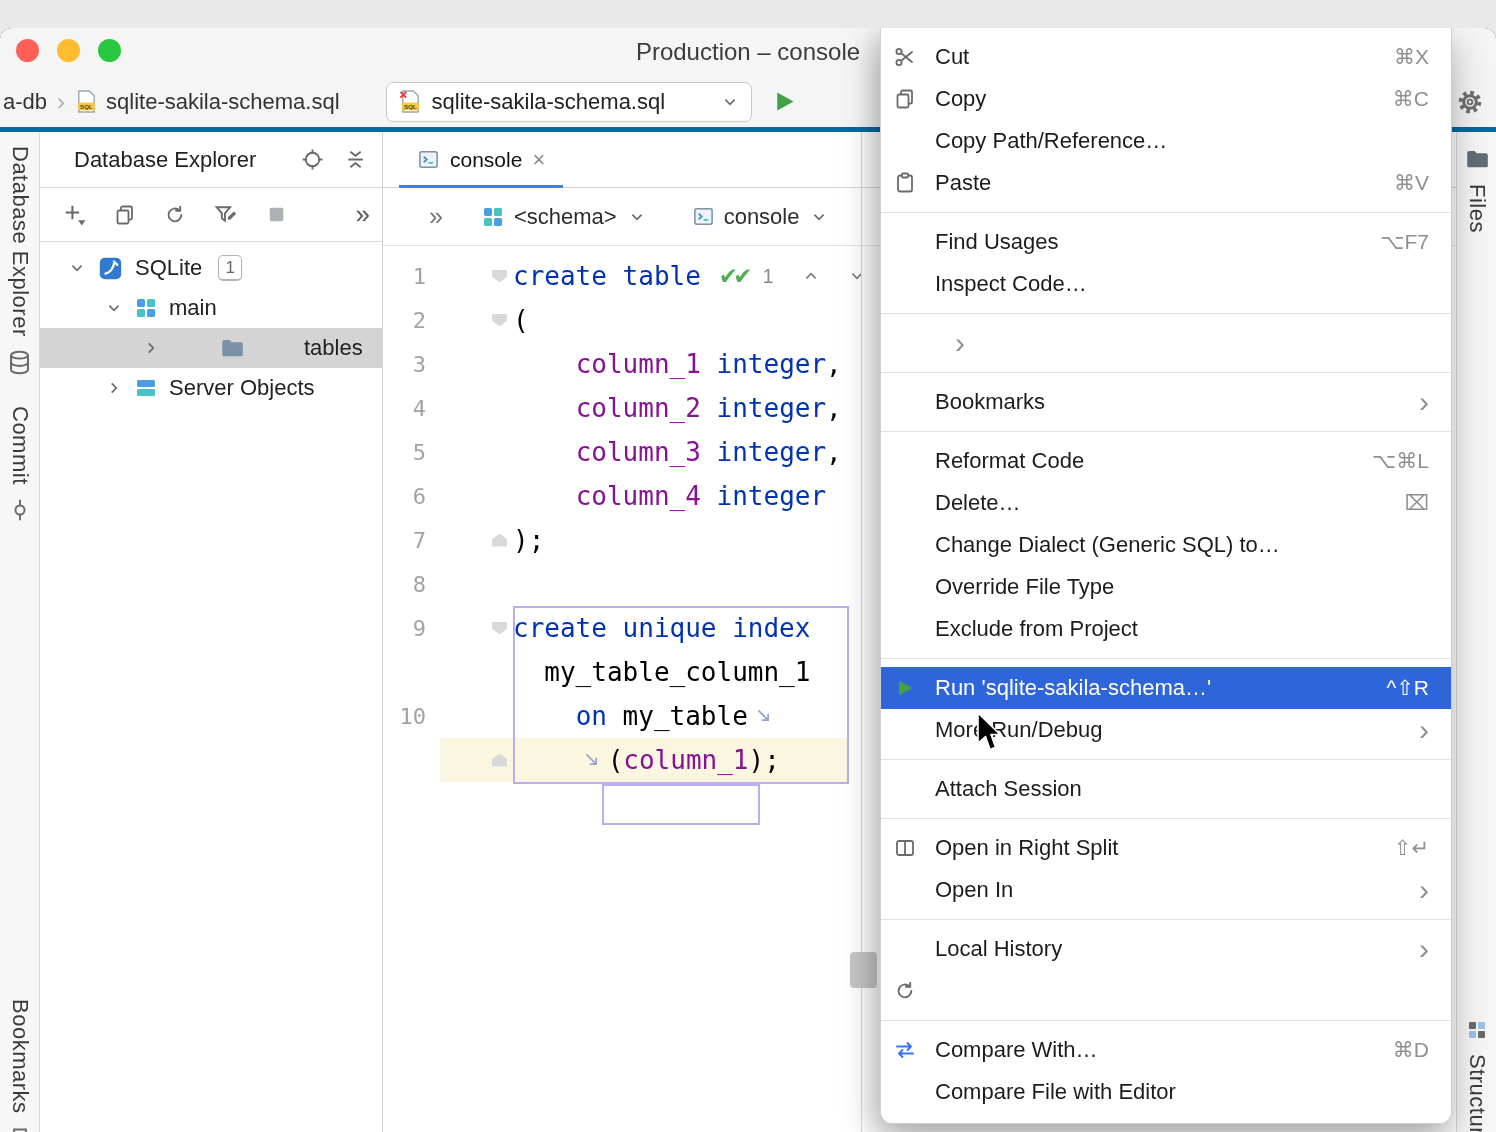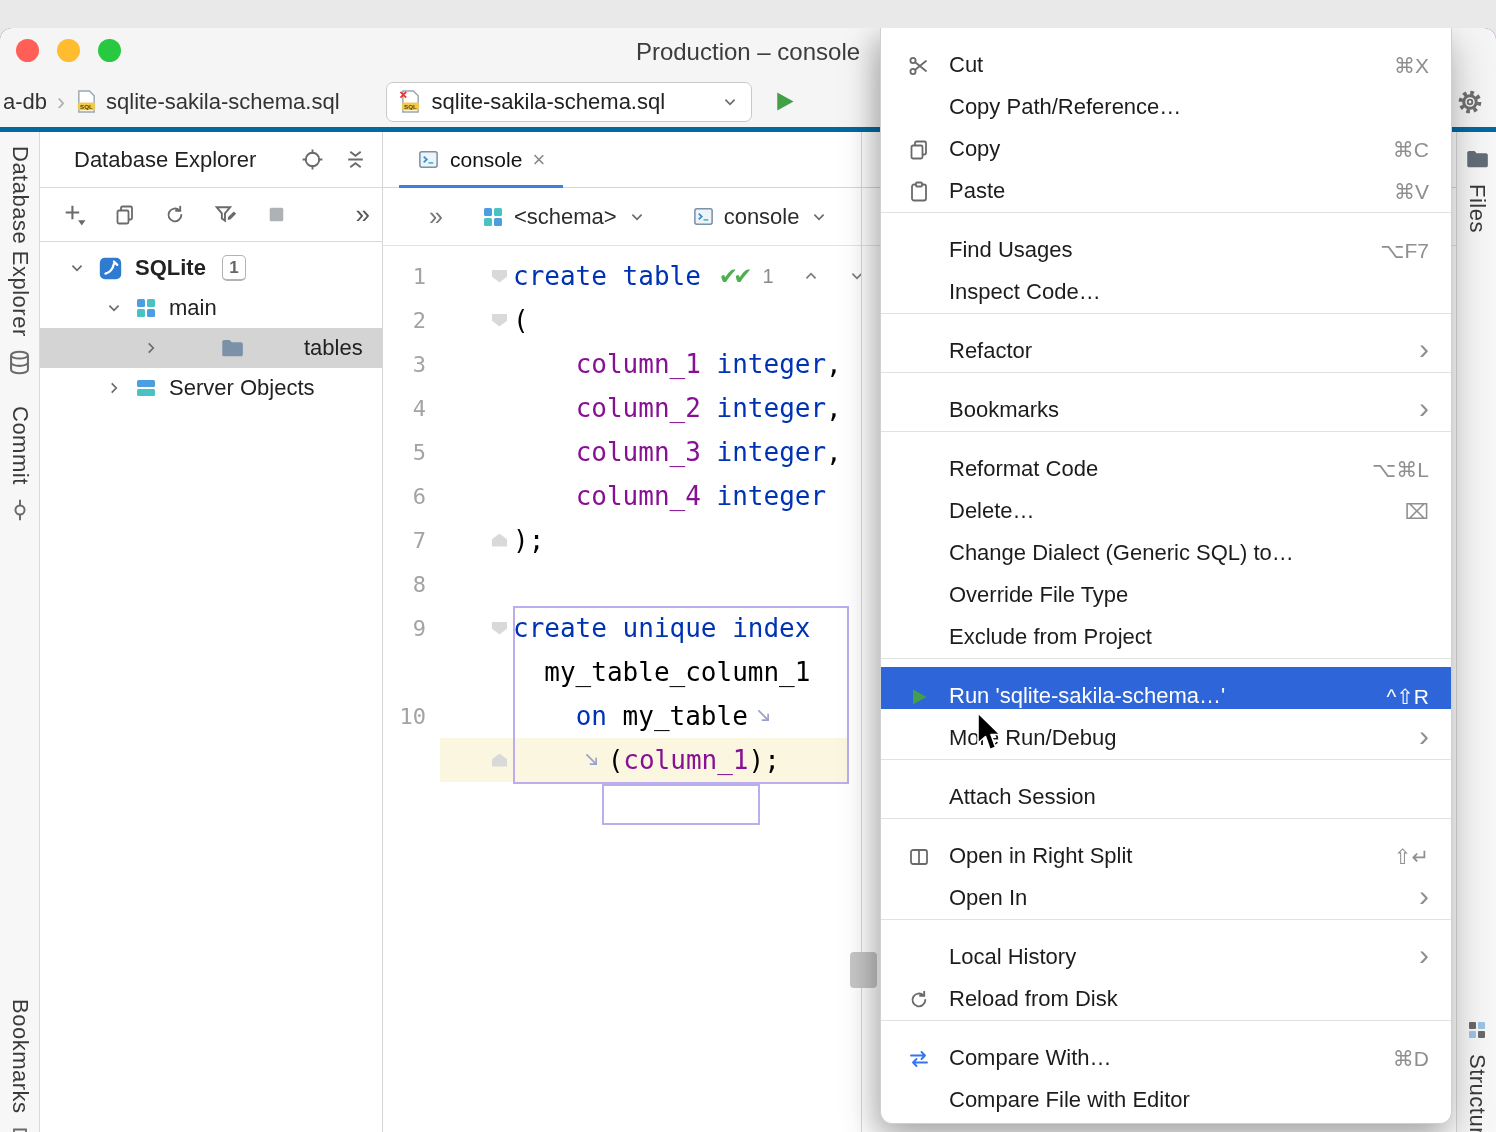--- a/index.html
+++ b/index.html
@@ -76,21 +76,21 @@
   .acount { color:#8a8a8a; font-size:20px; font-family:"Liberation Sans",sans-serif; }
   .wrapic { margin:0 5px; display:inline-flex; }
   .stmt-box { position:absolute; border:2px solid #bcadee; pointer-events:none; }
   .box1 { left:130px; top:352px; width:336px; height:178px; }
   .box2 { left:219px; top:530px; width:158px; height:41px; }
   .ed-divider { position:absolute; left:478px; top:0; bottom:0; width:1px; background:#d9d9d9; }
   .vscroll { position:absolute; left:467px; top:820px; width:27px; height:36px; background:#c6c6c6; border-radius:4px; }
 
   
   .menu { position:absolute; left:880px; top:0; width:572px; background:#fff; border:1px solid #cfcfcf; border-top:none; border-radius:0 0 12px 12px; box-shadow:0 16px 40px rgba(0,0,0,.28), -8px 8px 22px rgba(0,0,0,.12); padding:8px 0 10px; z-index:50; }
-  .menu-item { height:42px; display:flex; align-items:flex-end; padding:0 22px 0 26px; font-size:22px; color:#1c1c1c; cursor:pointer; }
+  .menu-item { height:42px; display:flex; align-items:center; padding:0 22px 0 12px; font-size:22px; color:#1c1c1c; cursor:pointer; }
   .mi-icon { width:42px; flex:none; display:inline-flex; align-items:center; }
   .mi-label { flex:1; white-space:nowrap; }
   .mi-shortcut { color:#8f8f8f; font-size:21px; margin-left:20px; }
   .mi-sub { color:#8f8f8f; font-size:30px; line-height:1; margin-left:20px; }
   .menu-item.selected { background:#2e65d9; }
   .menu-item.selected .mi-label, .menu-item.selected .mi-shortcut, .menu-item.selected .mi-sub { color:#fff; }
   .menu-sep { height:1px; background:#e1e1e1; margin:8px 0; }
 
   .cursor { position:absolute; left:976px; top:684px; z-index:60; pointer-events:none; }
 </style>
@@ -263,21 +263,21 @@
           </svg>
         </span>
         <span class="ic">
           <svg viewBox="0 0 24 24" width="25" height="25">
             <rect x="5.5" y="5.5" width="13" height="13" rx="1.5" fill="#aeb2b6"></rect>
           </svg>
         </span>
         <span class="exp-overflow">»</span>
     </div>
     <div class="tree">
-        <div class="trow" style="padding-left: 25px; font-weight: bold;">
+        <div class="trow" style="padding-left: 25px;">
           <span class="chev">
             <span class="ic">
               <svg viewBox="0 0 24 24" width="22" height="22">
                 <path d="M7 9.5l5 5 5-5" fill="none" stroke="#6a6a6a" stroke-width="1.8"></path>
               </svg>
             </span>
           </span>
           <span class="ticon">
             <span class="ic">
               <svg viewBox="0 0 24 24" width="27" height="27">
@@ -560,38 +560,38 @@
                 <circle cx="6" cy="17.5" r="2.6"></circle>
                 <path d="M8.2 8.2 L19 17 M8.2 15.8 L19 7"></path>
               </g>
             </svg>
           </span>
         </span>
         <span class="mi-label">Cut</span>
         <span class="mi-shortcut">⌘X</span>
       </div>
       <div class="menu-item">
-        <span class="mi-icon"></span>
-        <span class="mi-label">Copy Path/Reference…</span>
-      </div>
-      <div class="menu-item">
         <span class="mi-icon">
           <span class="ic">
             <svg viewBox="0 0 24 24" width="24" height="24">
               <g fill="none" stroke="#6a6a6a" stroke-width="1.8">
                 <rect x="8" y="3.5" width="11" height="13" rx="1.5"></rect>
                 <rect x="4.5" y="7.5" width="11" height="13" rx="1.5" fill="#fff"></rect>
               </g>
             </svg>
           </span>
         </span>
         <span class="mi-label">Copy</span>
         <span class="mi-shortcut">⌘C</span>
       </div>
       <div class="menu-item">
+        <span class="mi-icon"></span>
+        <span class="mi-label">Copy Path/Reference…</span>
+      </div>
+      <div class="menu-item">
         <span class="mi-icon">
           <span class="ic">
             <svg viewBox="0 0 24 24" width="24" height="24">
               <g fill="none" stroke="#6a6a6a" stroke-width="1.8">
                 <rect x="5" y="4.5" width="14" height="16" rx="2"></rect>
                 <rect x="9" y="2.5" width="6" height="4" rx="1" fill="#fff"></rect>
               </g>
             </svg>
           </span>
         </span>
@@ -604,21 +604,20 @@
         <span class="mi-label">Find Usages</span>
         <span class="mi-shortcut">⌥F7</span>
       </div>
       <div class="menu-item">
         <span class="mi-icon"></span>
         <span class="mi-label">Inspect Code…</span>
       </div>
       <div class="menu-sep"></div>
       <div class="menu-item">
         <span class="mi-icon"></span>
-        <span class="mi-label">Refactor</span>
         <span class="mi-sub">›</span>
       </div>
       <div class="menu-sep"></div>
       <div class="menu-item">
         <span class="mi-icon"></span>
         <span class="mi-label">Bookmarks</span>
         <span class="mi-sub">›</span>
       </div>
       <div class="menu-sep"></div>
       <div class="menu-item">
@@ -695,21 +694,20 @@
         <span class="mi-icon">
           <span class="ic">
             <svg viewBox="0 0 24 24" width="24" height="24">
               <g fill="none" stroke="#6a6a6a" stroke-width="1.9" stroke-linecap="round">
                 <path d="M18.3 12a6.4 6.4 0 1 1-1.9-4.6"></path>
                 <path d="M17.2 3.6v4.2H13"></path>
               </g>
             </svg>
           </span>
         </span>
-        <span class="mi-label">Reload from Disk</span>
       </div>
       <div class="menu-sep"></div>
       <div class="menu-item">
         <span class="mi-icon">
           <span class="ic">
             <svg viewBox="0 0 24 24" width="24" height="24">
               <g fill="none" stroke="#3574f0" stroke-width="1.9" stroke-linecap="round" stroke-linejoin="round">
                 <path d="M4 8.5h14M14.5 5l3.5 3.5-3.5 3.5"></path>
                 <path d="M20 15.5H6M9.5 12 6 15.5 9.5 19"></path>
               </g>

